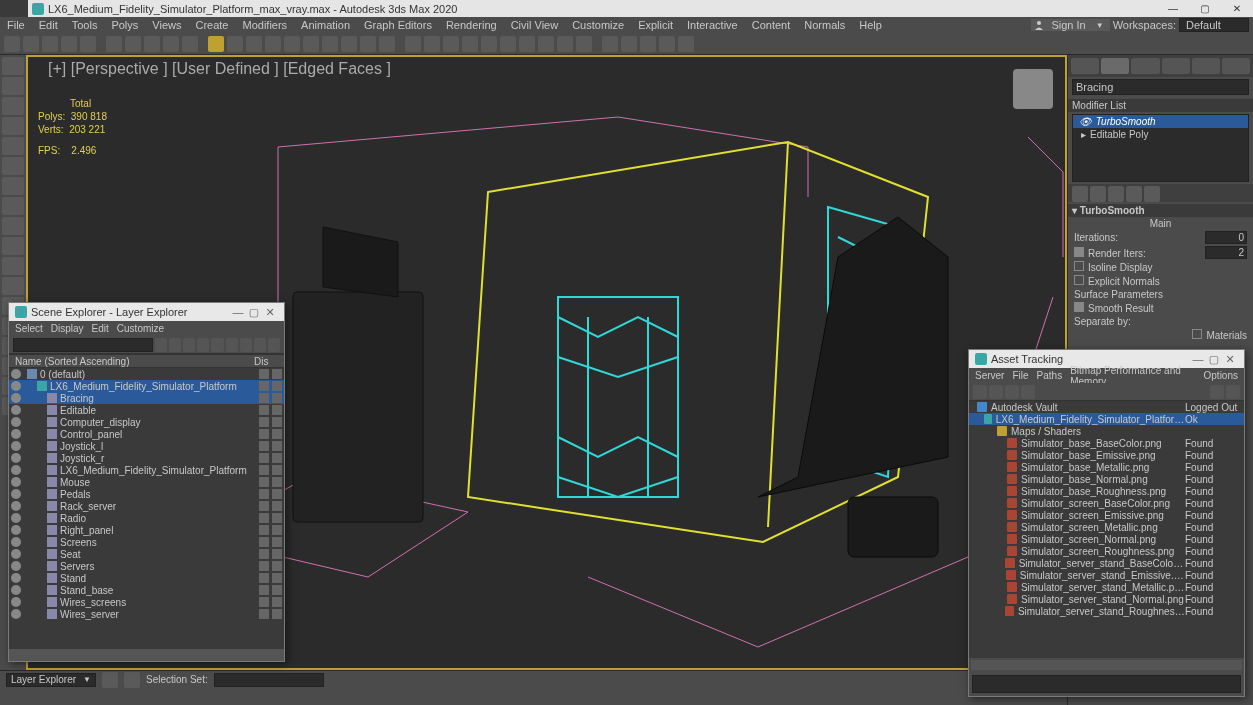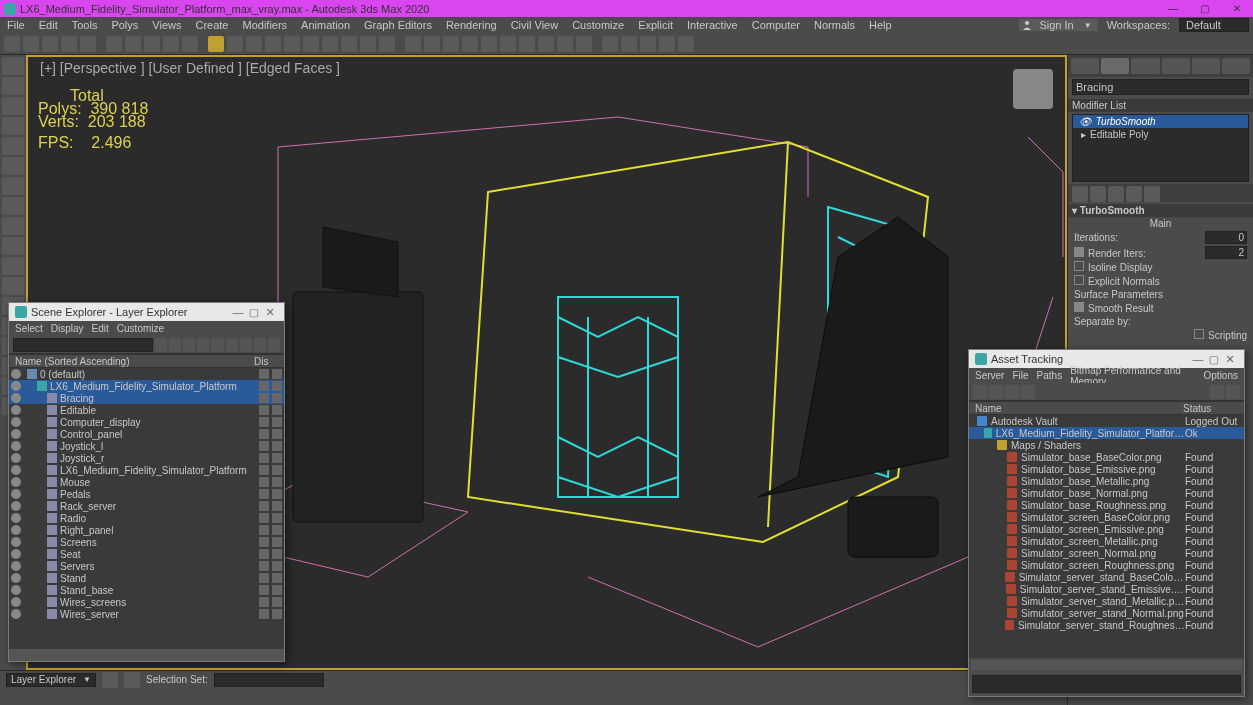--- a/index.html
+++ b/index.html
@@ -1,40 +1,40 @@
 <!DOCTYPE html>
 <html><head>
 <meta charset="utf-8">
 <style>
 * { box-sizing: border-box; margin: 0; padding: 0; font-family: "Segoe UI", Tahoma, sans-serif; }
 body { width: 1253px; height: 705px; background: #3a3a3a; color: #c8c8c8; font-size: 11px; overflow: hidden; position: relative; }
 
 
-.titlebar { height: 17px; background: #d946ef; display: flex; align-items: center; padding: 0 4px; color: #333; }
+.titlebar { height: 17px; background: #e5e5e5; display: flex; align-items: center; padding: 0 4px; color: #333; margin-left: 28px; }
 .titlebar .icon3ds { width: 12px; height: 12px; background: #3aa6a6; border-radius: 2px; margin-right: 4px; }
 .titlebar .title { flex: 1; font-size: 11px; }
 .titlebar .winbtns { display: flex; gap: 8px; font-size: 10px; }
 .titlebar .winbtn { width: 24px; text-align: center; cursor: pointer; }
 
 
 .menubar { height: 16px; background: #4b4b4b; display: flex; align-items: center; padding: 0 4px; gap: 8px; position:relative;}
 .menubar span { font-size: 11px; color: #c8c8c8; cursor: pointer; padding: 0 3px; }
-.menubar .right { margin-left: auto; display: flex; align-items: center; gap: 6px; }
+.menubar .right { margin-left: auto; display: flex; align-items: center; }
 .signin { background:#5a5a5a; padding:1px 6px; display:flex; align-items:center; gap:4px;}
 .workspaces { font-size:10px; }
 
 
 .toolbar { height: 22px; background: #4b4b4b; border-bottom: 1px solid #2a2a2a; display: flex; align-items: center; padding: 0 4px; gap: 3px; }
 .tbtn { width: 16px; height: 16px; background: #5a5a5a; border-radius: 2px; cursor: pointer; display:inline-flex; align-items:center; justify-content:center;}
 .tsep { width: 4px; }
 
 
 .viewport-frame { position: absolute; left: 26px; top: 55px; right: 186px; bottom: 35px; background: #2b2b2b; border: 2px solid #c0a030; }
-.viewport-label { position: absolute; left: 12px; top: 3px; color: #aaa; font-size: 14px; }
-.stats { position: absolute; left: 10px; top: 32px; font-size: 16px; color: #e0d050; line-height: 13px; }
+.viewport-label { position: absolute; left: 20px; top: 3px; color: #aaa; font-size: 16px; }
+.stats { position: absolute; left: 10px; top: 40px; font-size: 10px; color: #e0d050; line-height: 13px; }
 .viewcube { position: absolute; right: 12px; top: 12px; width: 40px; height: 40px; background: #888; border-radius: 4px; }
 .axis-gizmo { position:absolute; left:6px; bottom:8px; width:20px; height:20px;}
 
 
 .left-rail { position: absolute; left: 0; top: 55px; width: 26px; bottom: 35px; background: #4b4b4b; display: flex; flex-direction: column; gap: 2px; padding: 2px; }
 .left-rail .tbtn { width: 22px; height: 18px; }
 
 
 .cmdpanel { position: absolute; right: 0; top: 55px; width: 186px; bottom: 0; background: #4b4b4b; border-left: 1px solid #2a2a2a; display:flex; flex-direction:column; }
 .cmdtabs { height: 22px; display: flex; gap: 2px; padding: 3px; background:#3f3f3f;}
@@ -113,21 +113,21 @@
   <span>Views</span>
   <span>Create</span>
   <span>Modifiers</span>
   <span>Animation</span>
   <span>Graph Editors</span>
   <span>Rendering</span>
   <span>Civil View</span>
   <span>Customize</span>
   <span>Explicit</span>
   <span>Interactive</span>
-  <span>Computer</span>
+  <span>Content</span>
   <span>Normals</span>
   <span>Help</span>
   <div class="right">
     <span class="signin">
       <svg width="10" height="10">
           <circle cx="5" cy="3" r="2" fill="#ccc"></circle>
           <path d="M1 10 Q5 5 9 10" fill="#ccc"></path>
         </svg>
       <span>Sign In</span>
         <span style="font-size:8px;">▼</span>
@@ -200,21 +200,21 @@
   <span class="tbtn"></span>
   <span class="tbtn"></span>
   <span class="tbtn"></span>
 </div>
 
 <div class="viewport-frame">
   <span class="viewport-label">[+] [Perspective ] [User Defined ] [Edged Faces ]</span>
   <div class="stats">
     <div style="padding-left:32px;">Total</div>
     <div><span>Polys:</span>&nbsp;&nbsp;<span>390 818</span></div>
-    <div><span>Verts:</span>&nbsp;&nbsp;<span>203 188</span></div>
+    <div><span>Verts:</span>&nbsp;&nbsp;<span>203 221</span></div>
     <div style="margin-top:8px;"><span>FPS:</span>&nbsp;&nbsp;&nbsp;&nbsp;<span>2.496</span></div>
   </div>
   <div class="viewcube"></div>
 
   <svg width="100%" height="100%" style="position:absolute; left:0; top:0;">
 
     <g stroke="#d070b0" stroke-width="1" fill="none">
       <path d="M 250 90 L 590 60 M 250 90 L 250 280 M 590 60 L 780 90 M 780 90 L 780 140"></path>
       <path d="M 170 480 L 280 420 L 440 455 L 340 520 Z"></path>
       <path d="M 560 520 L 730 590 L 940 500 L 1025 240"></path>
@@ -302,21 +302,21 @@
   <div class="param-row">
       <span>Surface Parameters</span>
     </div>
   <div class="param-row">
     <span><span class="chk on"></span><span>Smooth Result</span></span>
   </div>
   <div class="param-row">
       <span>Separate by:</span>
     </div>
   <div class="param-row" style="justify-content:flex-end;">
-    <span><span class="chk"></span><span>Scripting</span></span>
+    <span><span class="chk"></span><span>Materials</span></span>
   </div>
 </div>
 
 <div class="statusbar">
   <div class="statusrow">
     <span class="combo" style="width:90px;">
         <span>Layer Explorer</span> 
         <span style="margin-left:auto;font-size:8px;">▼</span>
       </span>
     <span class="tbtn"></span>
@@ -548,24 +548,20 @@
   </div>
   <div class="ptool">
     <span class="ico"></span>
     <span class="ico"></span>
     <span class="ico"></span>
     <span class="ico"></span>
     <span style="flex:1"></span>
     <span class="ico"></span>
     <span class="ico"></span>
   </div>
-  <div class="colhdr">
-    <span style="flex:1;">Name</span>
-    <span style="width:55px;">Status</span>
-  </div>
   <div class="pbody" id="asset-body">
       <div class="assetrow">
         <span class="aname">
           <span style="width:0px;display:inline-block"></span>
       <span class="aicon vault"></span>
       <span class="txt">Autodesk Vault</span>
         </span>
       <span class="astatus">Logged Out</span>
       </div>
       <div class="assetrow sel">

